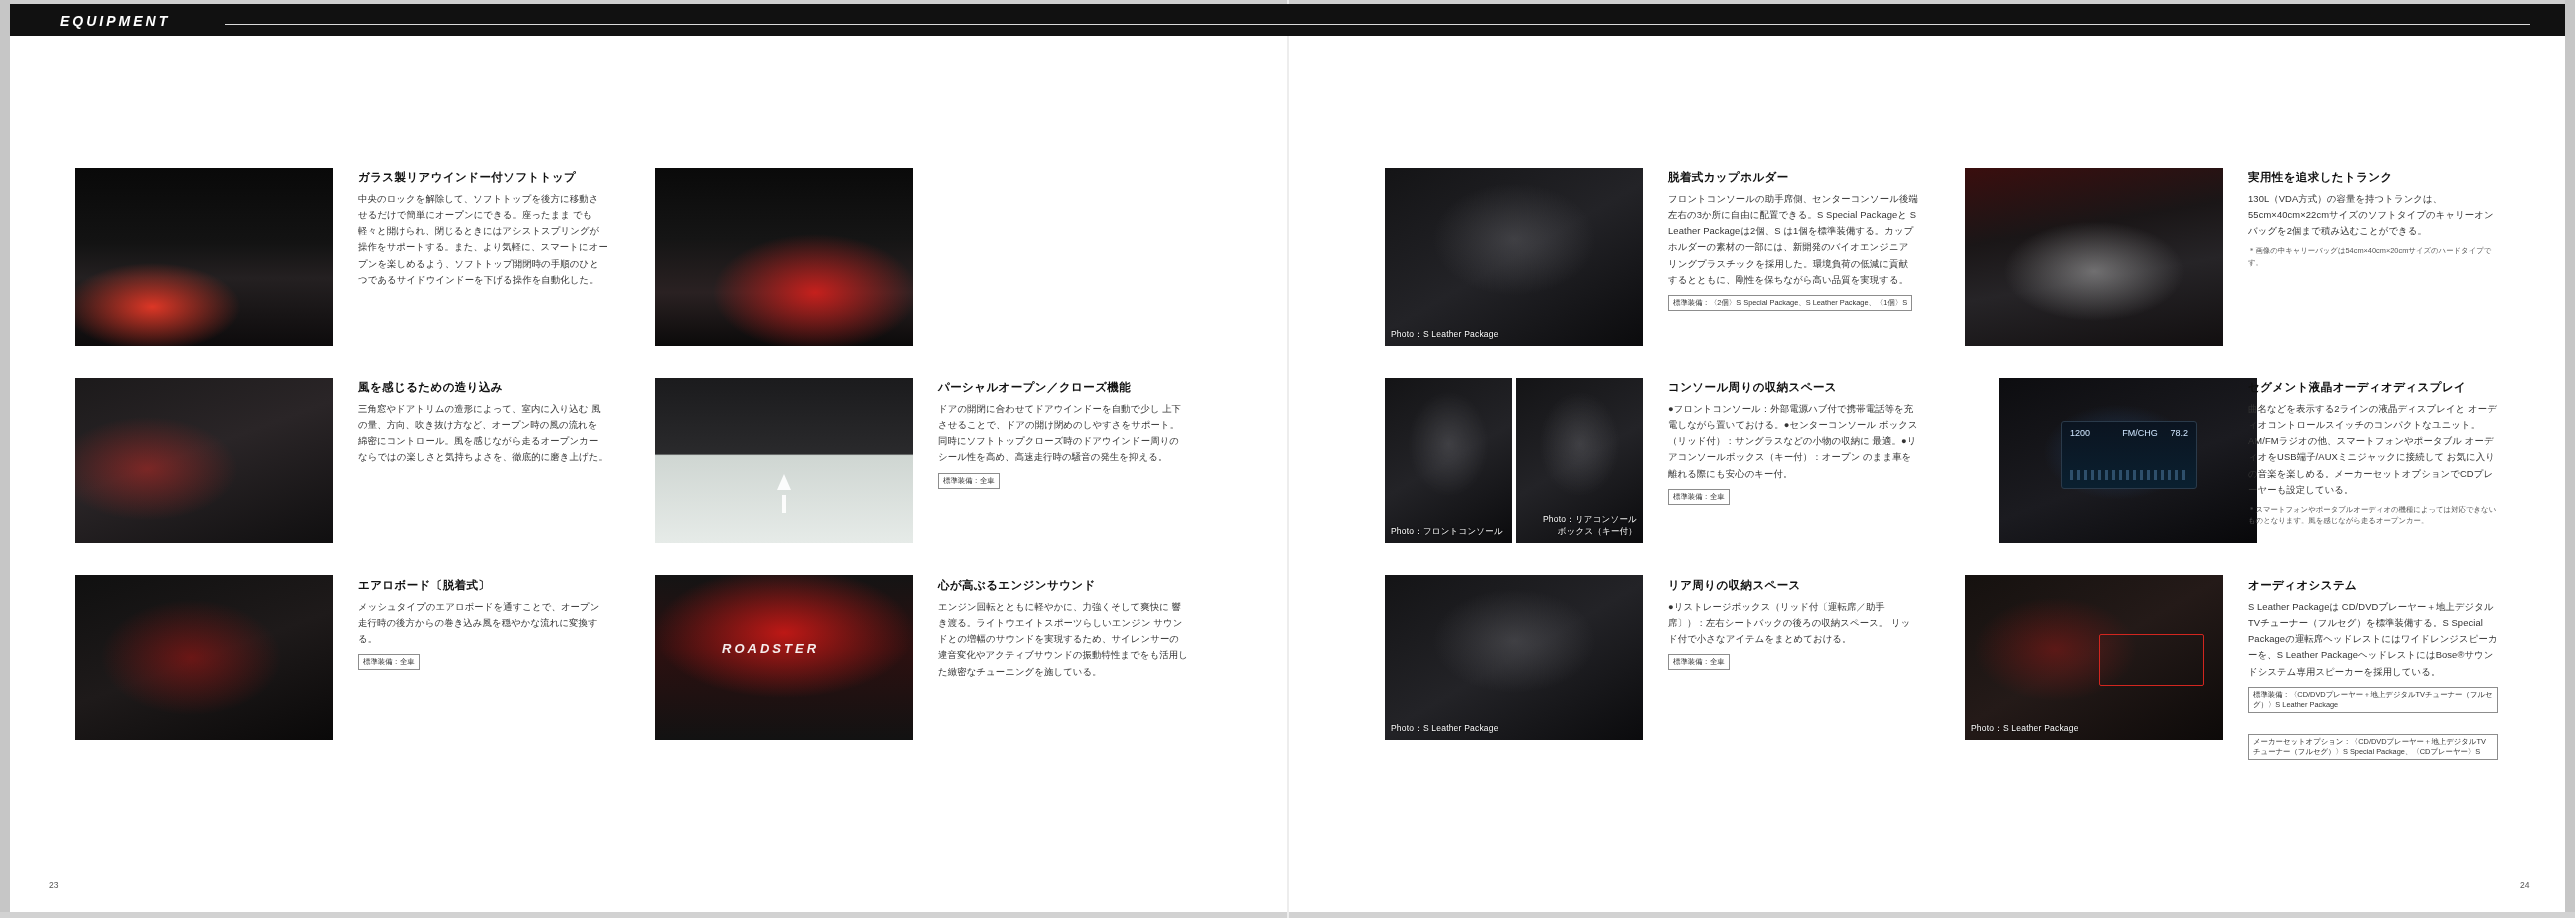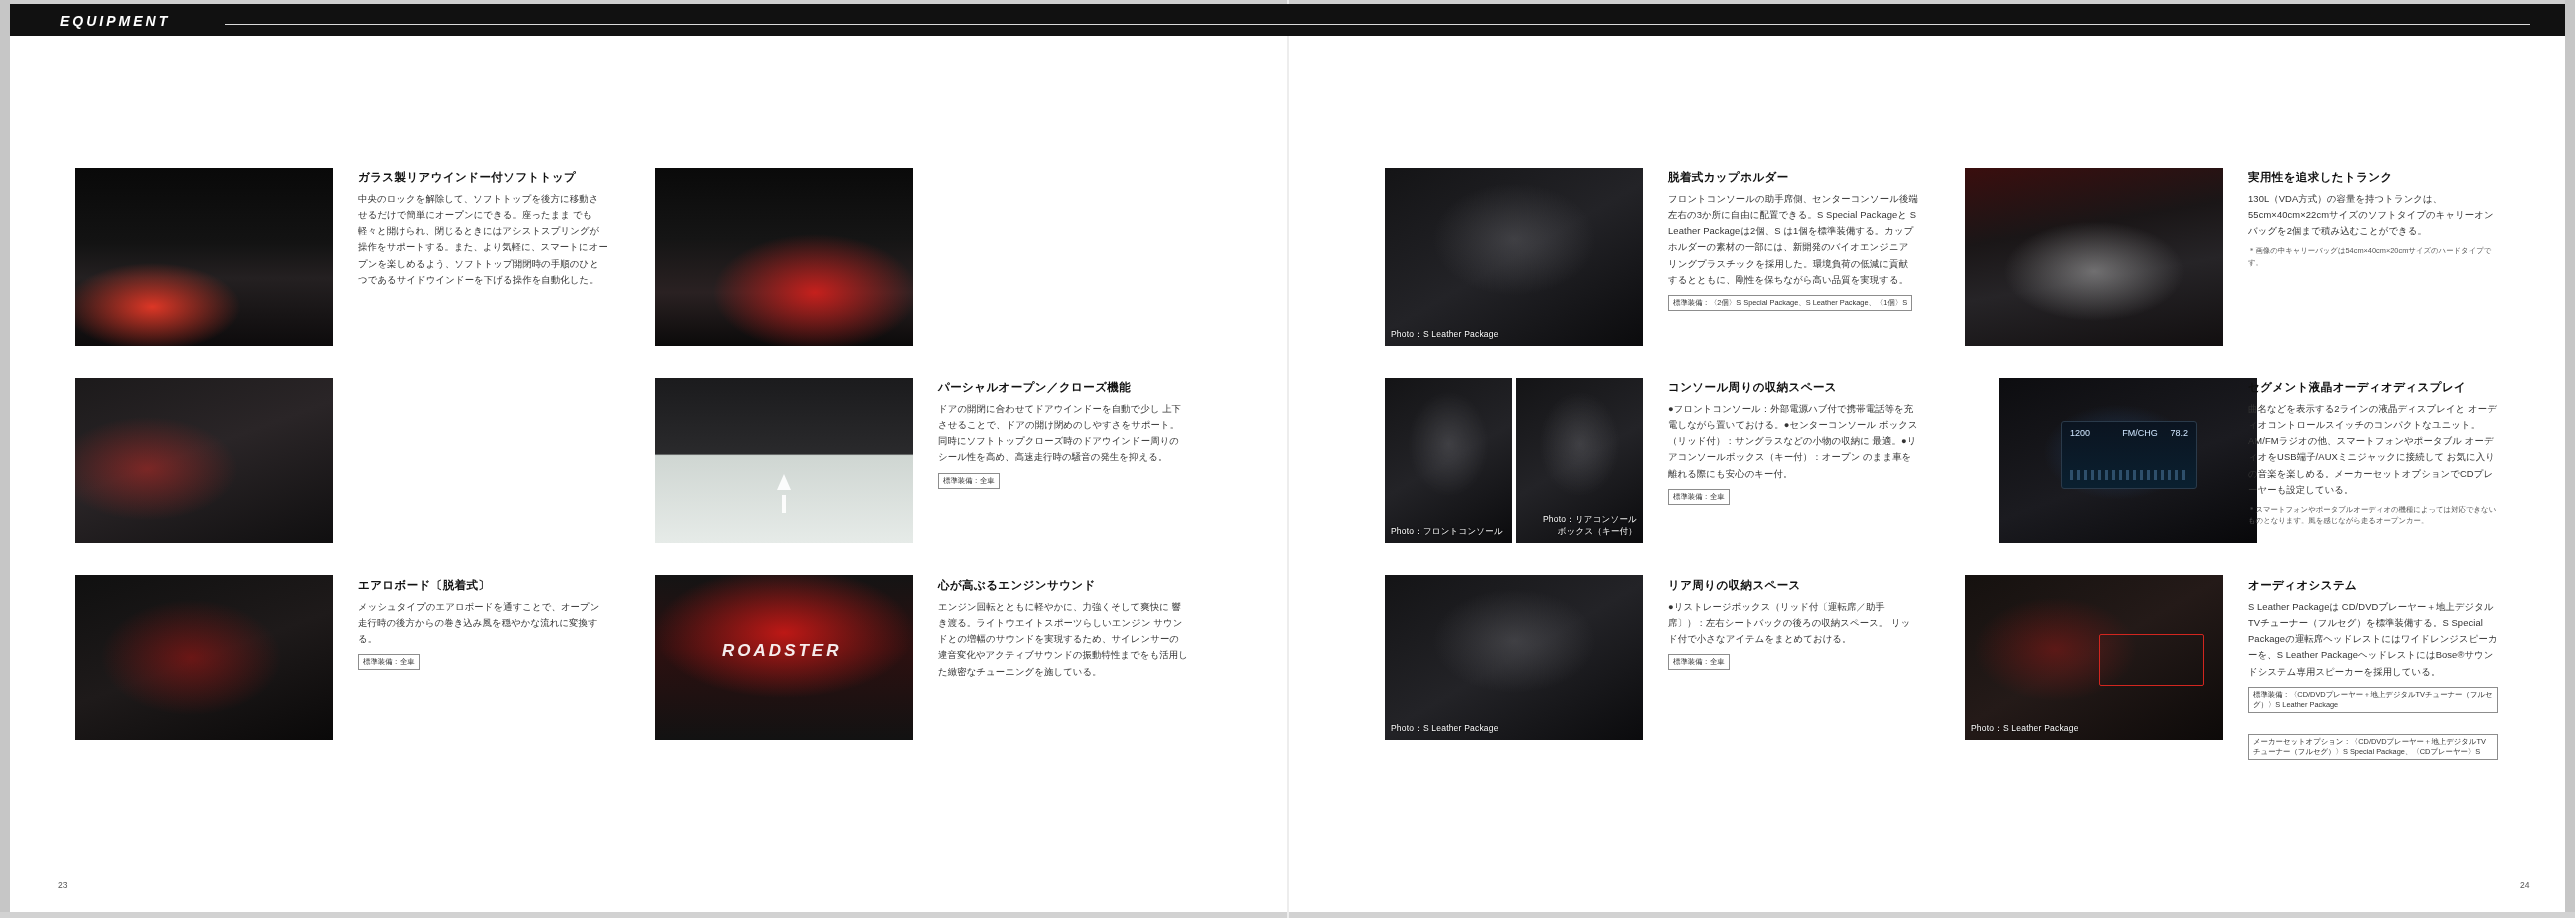--- a/index.html
+++ b/index.html
@@ -121,21 +121,21 @@
   .hud-screen .t.r{right:8px;}
   .hud-screen .bars{position:absolute;left:8px;right:8px;bottom:8px;height:10px;
     background:repeating-linear-gradient(90deg,#2e4f6b 0 3px,transparent 3px 7px);}
   .arrow-up{
     position:absolute;left:50%;top:58%;width:0;height:0;margin-left:-7px;
     border-left:7px solid transparent;border-right:7px solid transparent;
     border-bottom:16px solid rgba(255,255,255,.9);
   }
   .arrow-stem{position:absolute;left:50%;top:71%;margin-left:-2px;width:4px;height:18px;background:rgba(255,255,255,.9);}
   .roadster-badge{
-    position:absolute;left:26%;top:40%;color:#fff;font-size:17px;font-style:italic;
+    position:absolute;left:26%;top:40%;color:#fff;font-size:13px;font-style:italic;
     letter-spacing:3px;font-weight:bold;opacity:.92;
   }
   .redbox{
     position:absolute;border:1.5px solid #d2261f;border-radius:2px;
   }
 </style>
 </head>
 <body>
 
 <div class="page">
@@ -153,20 +153,24 @@
 
   <div class="photo car-red" style="left:75px;top:168px;width:258px;height:178px;"></div>
   <div class="txt" style="left:358px;top:170px;width:250px;">
     <h3>ガラス製リアウインドー付ソフトトップ</h3>
     <p>中央のロックを解除して、ソフトトップを後方に移動させるだけで簡単にオープンにできる。座ったまま でも軽々と開けられ、閉じるときにはアシストスプリングが操作をサポートする。また、より気軽に、スマートにオープンを楽しめるよう、ソフトトップ開閉時の手順のひとつであるサイドウインドーを下げる操作を自動化した。</p>
   </div>
 
   <div class="photo car-red2" style="left:655px;top:168px;width:258px;height:178px;"></div>
 
   <div class="photo interior" style="left:75px;top:378px;width:258px;height:165px;"></div>
+  <div class="txt" style="left:358px;top:380px;width:250px;">
+    <h3>風を感じるための造り込み</h3>
+    <p>三角窓やドアトリムの造形によって、室内に入り込む 風の量、方向、吹き抜け方など、オープン時の風の流れを 綿密にコントロール。風を感じながら走るオープンカー ならではの楽しさと気持ちよさを、徹底的に磨き上げた。</p>
+  </div>
 
   <div class="photo" style="left:655px;top:378px;width:258px;height:165px;
               background:linear-gradient(180deg,#1b1b1d 0%,#2a2a2c 46%,#cfd6d2 47%,#e6ebe8 100%);">
     <div class="arrow-up"></div>
     <div class="arrow-stem"></div>
   </div>
   <div class="txt" style="left:938px;top:380px;width:250px;">
     <h3>パーシャルオープン／クローズ機能</h3>
     <p>ドアの開閉に合わせてドアウインドーを自動で少し 上下させることで、ドアの開け閉めのしやすさをサポート。 同時にソフトトップクローズ時のドアウインドー周りの シール性を高め、高速走行時の騒音の発生を抑える。</p>
     <span class="badge">標準装備：全車</span>
@@ -244,16 +248,16 @@
     <div class="redbox" style="left:52%;top:36%;width:40%;height:30%;"></div>
     <div class="cap">Photo：S Leather Package</div>
   </div>
   <div class="txt" style="left:2248px;top:578px;width:250px;">
     <h3>オーディオシステム</h3>
     <p>S Leather Packageは CD/DVDプレーヤー＋地上デジタルTVチューナー（フルセグ）を標準装備する。S Special Packageの運転席ヘッドレストにはワイドレンジスピーカーを、S Leather PackageヘッドレストにはBose®サウンドシステム専用スピーカーを採用している。</p>
     <span class="badge">標準装備：〈CD/DVDプレーヤー＋地上デジタルTVチューナー（フルセグ）〉S Leather Package</span>
     <span class="badge">メーカーセットオプション：〈CD/DVDプレーヤー＋地上デジタルTVチューナー（フルセグ）〉S Special Package、〈CDプレーヤー〉S</span>
   </div>
 
-  <div class="pgnum" style="left:58px;top:880px;">23</div>
+  <div class="pgnum" style="left:49px;top:880px;">23</div>
   <div class="pgnum" style="left:2520px;top:880px;">24</div>
 
 </div>
 
 </body></html>

